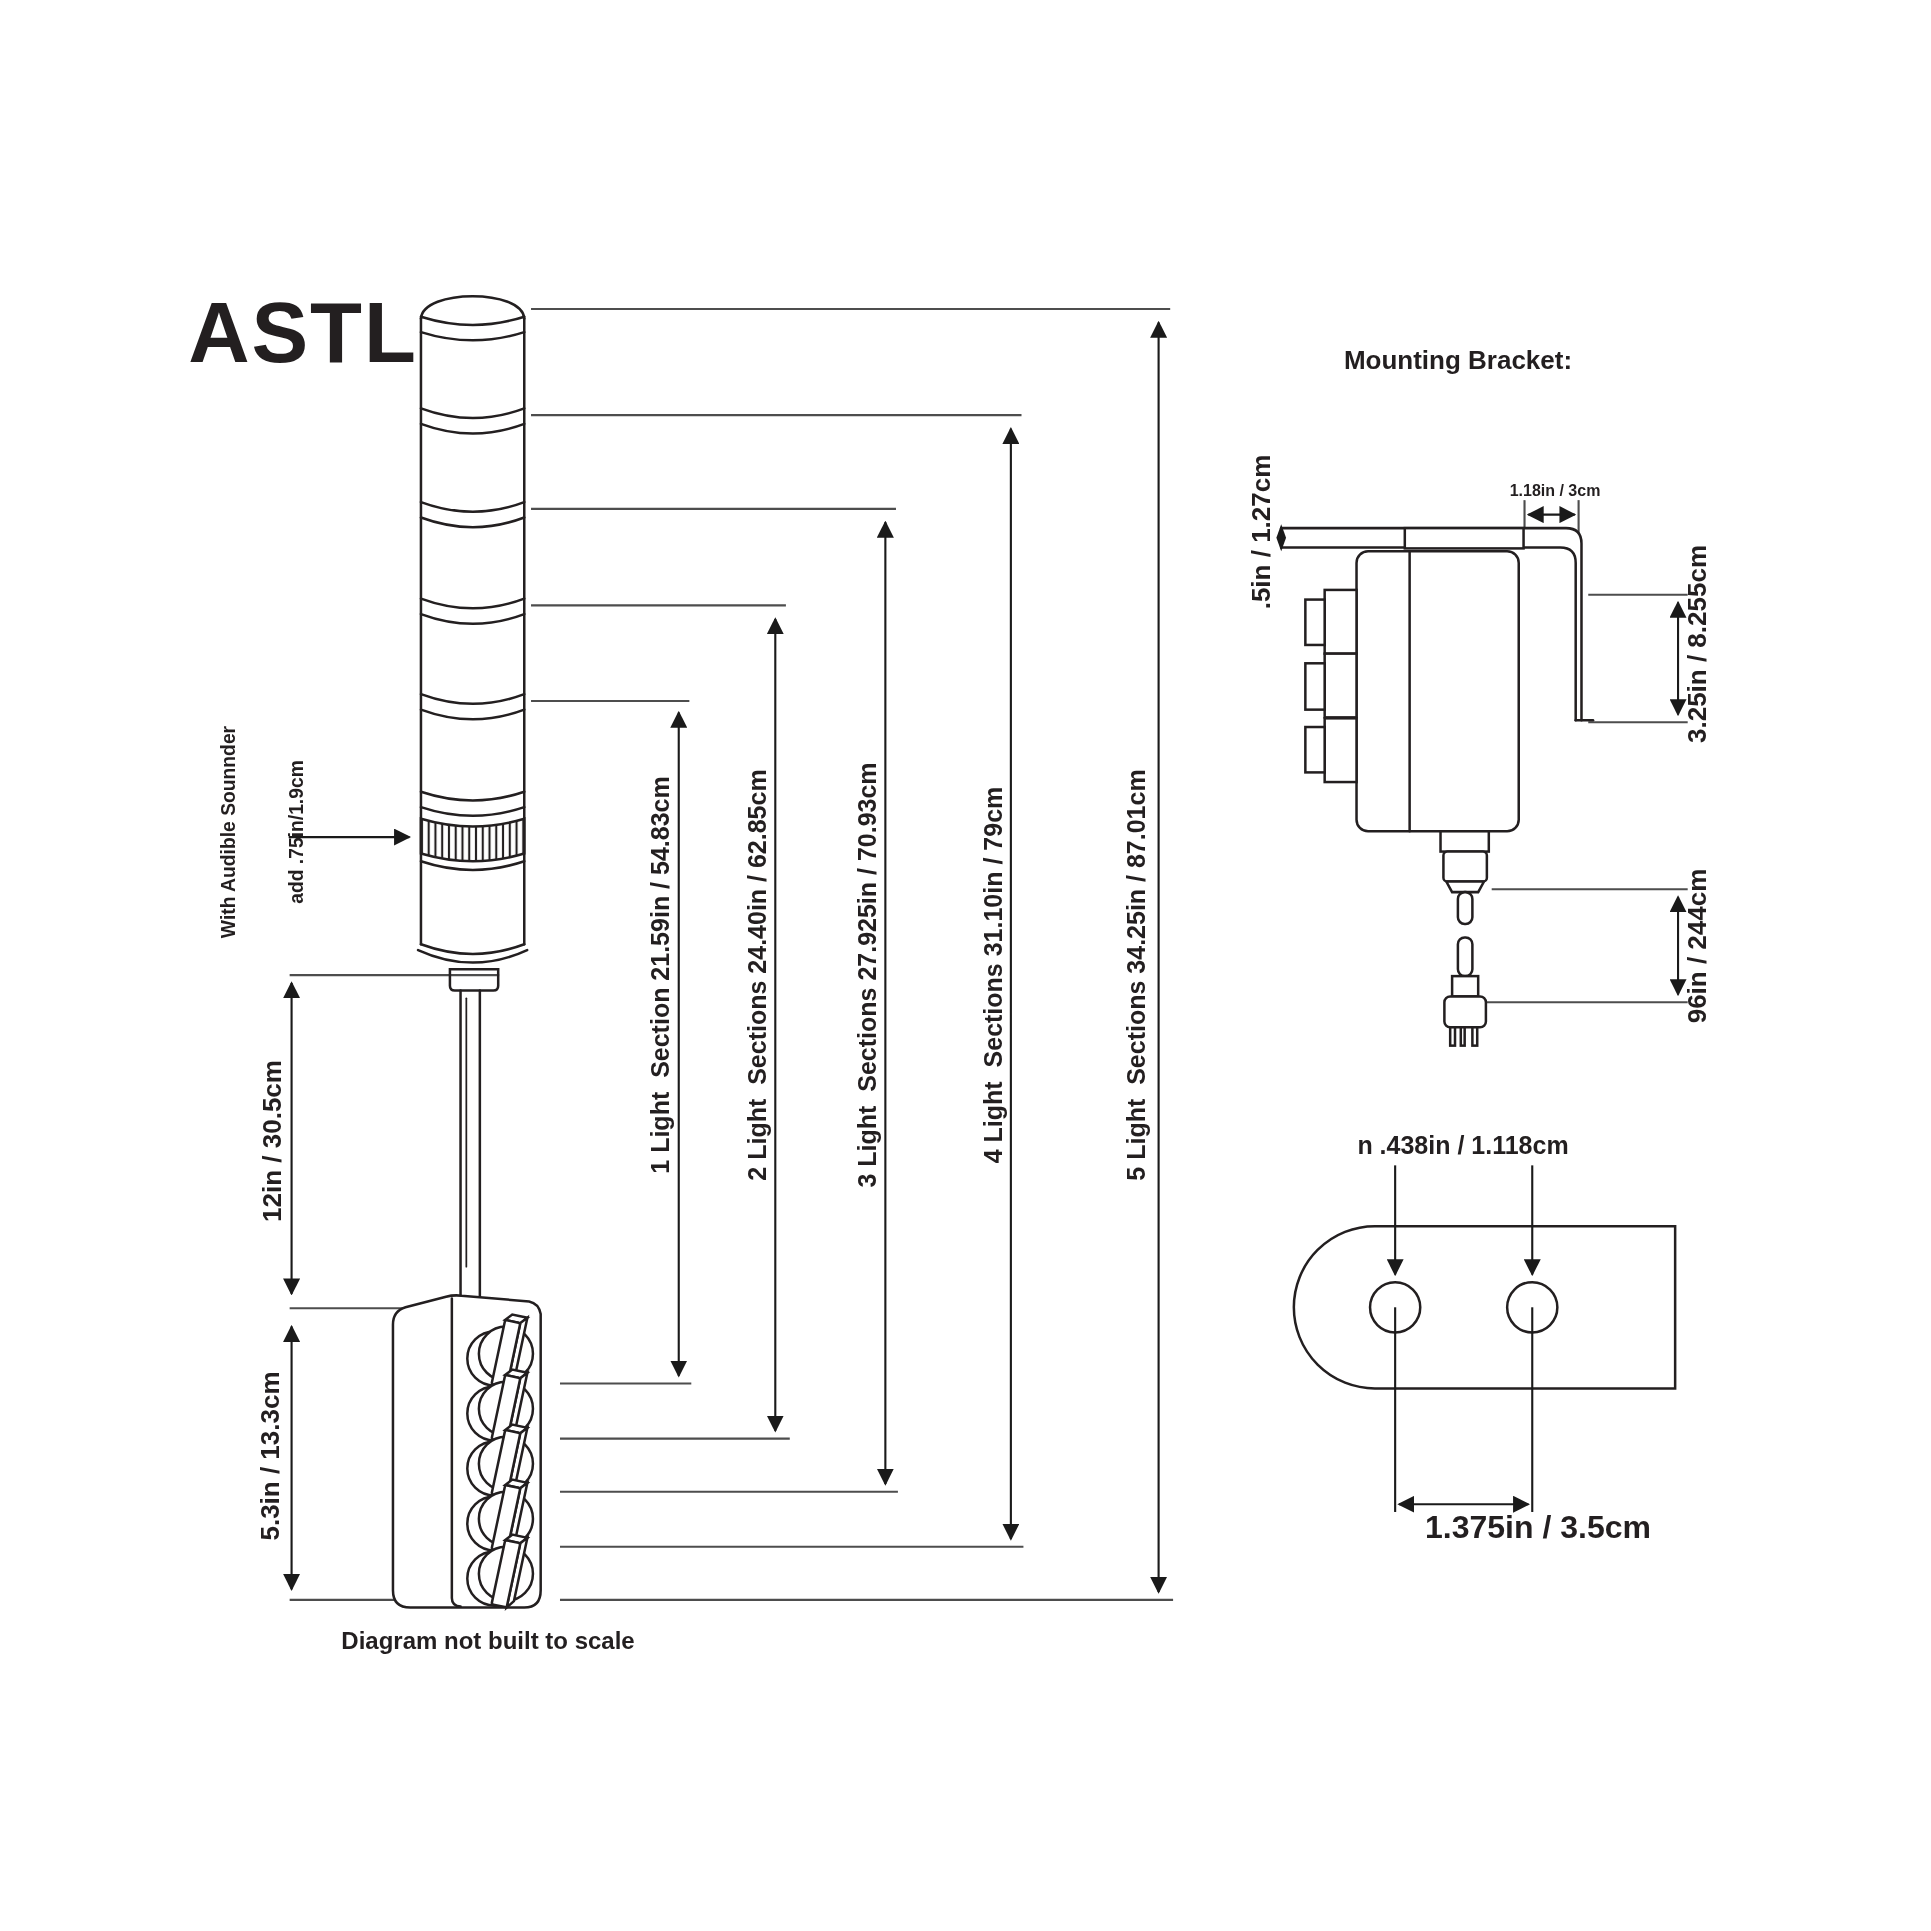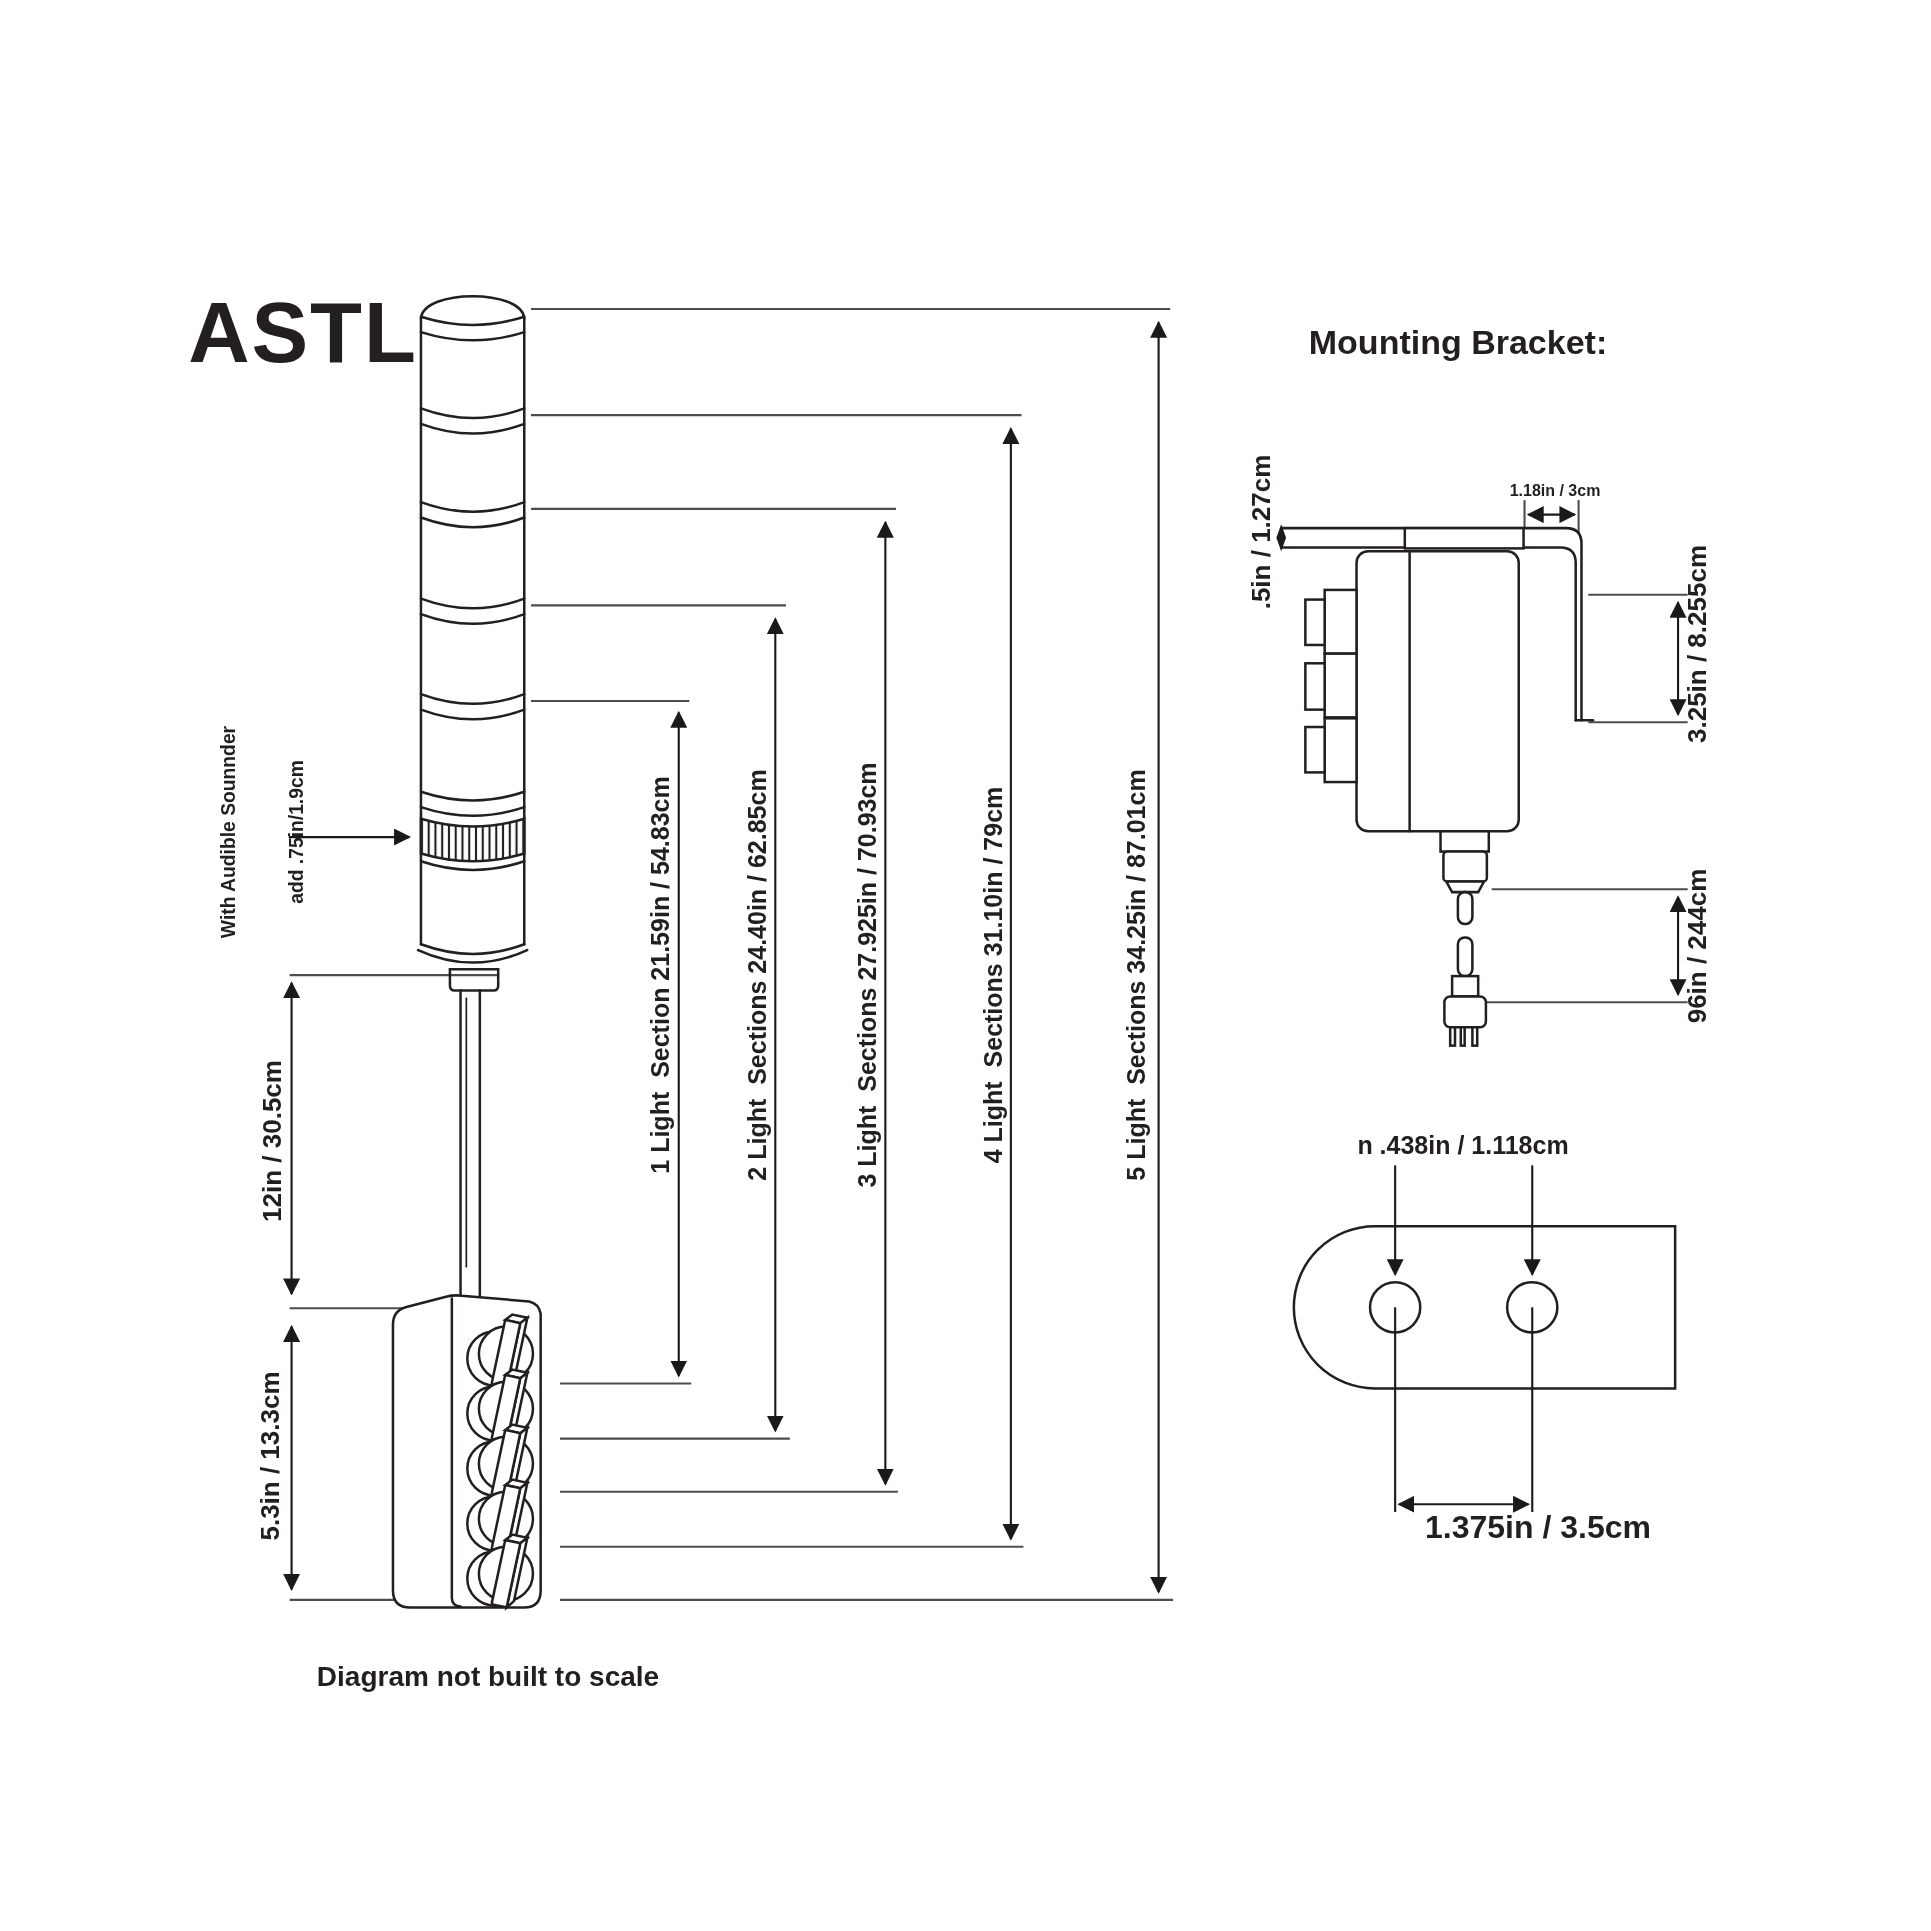--- a/index.html
+++ b/index.html
@@ -219,23 +219,23 @@
 
   <div class="rot lbl semi" style="left:272px;top:1141px;font-size:26px;">12in / 30.5cm</div>
   <div class="rot lbl semi" style="left:270px;top:1456px;font-size:26px;">5.3in / 13.3cm</div>
 
   <div class="rot lbl semi" style="left:661px;top:975px;font-size:25px;">1 Light  Section 21.59in / 54.83cm</div>
   <div class="rot lbl semi" style="left:758px;top:975px;font-size:25px;">2 Light  Sections 24.40in / 62.85cm</div>
   <div class="rot lbl semi" style="left:868px;top:975px;font-size:25px;">3 Light  Sections 27.925in / 70.93cm</div>
   <div class="rot lbl semi" style="left:994px;top:975px;font-size:25px;">4 Light  Sections 31.10in / 79cm</div>
   <div class="rot lbl semi" style="left:1137px;top:975px;font-size:25px;">5 Light  Sections 34.25in / 87.01cm</div>
 
-  <div class="lbl semi" style="left:488px;top:1641px;font-size:28px;margin-top:36px;">Diagram not built to scale</div>
-
-  <div class="lbl semi" style="left:1458px;top:342px;font-size:34px;">Mounting Bracket:</div>
+  <div class="lbl semi" style="left:488px;top:1641px;font-size:24px;">Diagram not built to scale</div>
+
+  <div class="lbl semi" style="left:1458px;top:360px;font-size:26px;">Mounting Bracket:</div>
   <div class="lbl semi" style="left:1555px;top:491px;font-size:16px;">1.18in / 3cm</div>
   <div class="rot lbl semi" style="left:1261px;top:532px;font-size:26px;">.5in / 1.27cm</div>
   <div class="rot lbl semi" style="left:1697px;top:644px;font-size:26px;">3.25in / 8.255cm</div>
   <div class="rot lbl semi" style="left:1697px;top:946px;font-size:26px;">96in / 244cm</div>
   <div class="lbl semi" style="left:1463px;top:1146px;font-size:25px;text-align:right;">n .438in / 1.118cm</div>
   <div class="lbl semi" style="left:1538px;top:1528px;font-size:32px;">1.375in / 3.5cm</div>
 
 </div>
 
 

